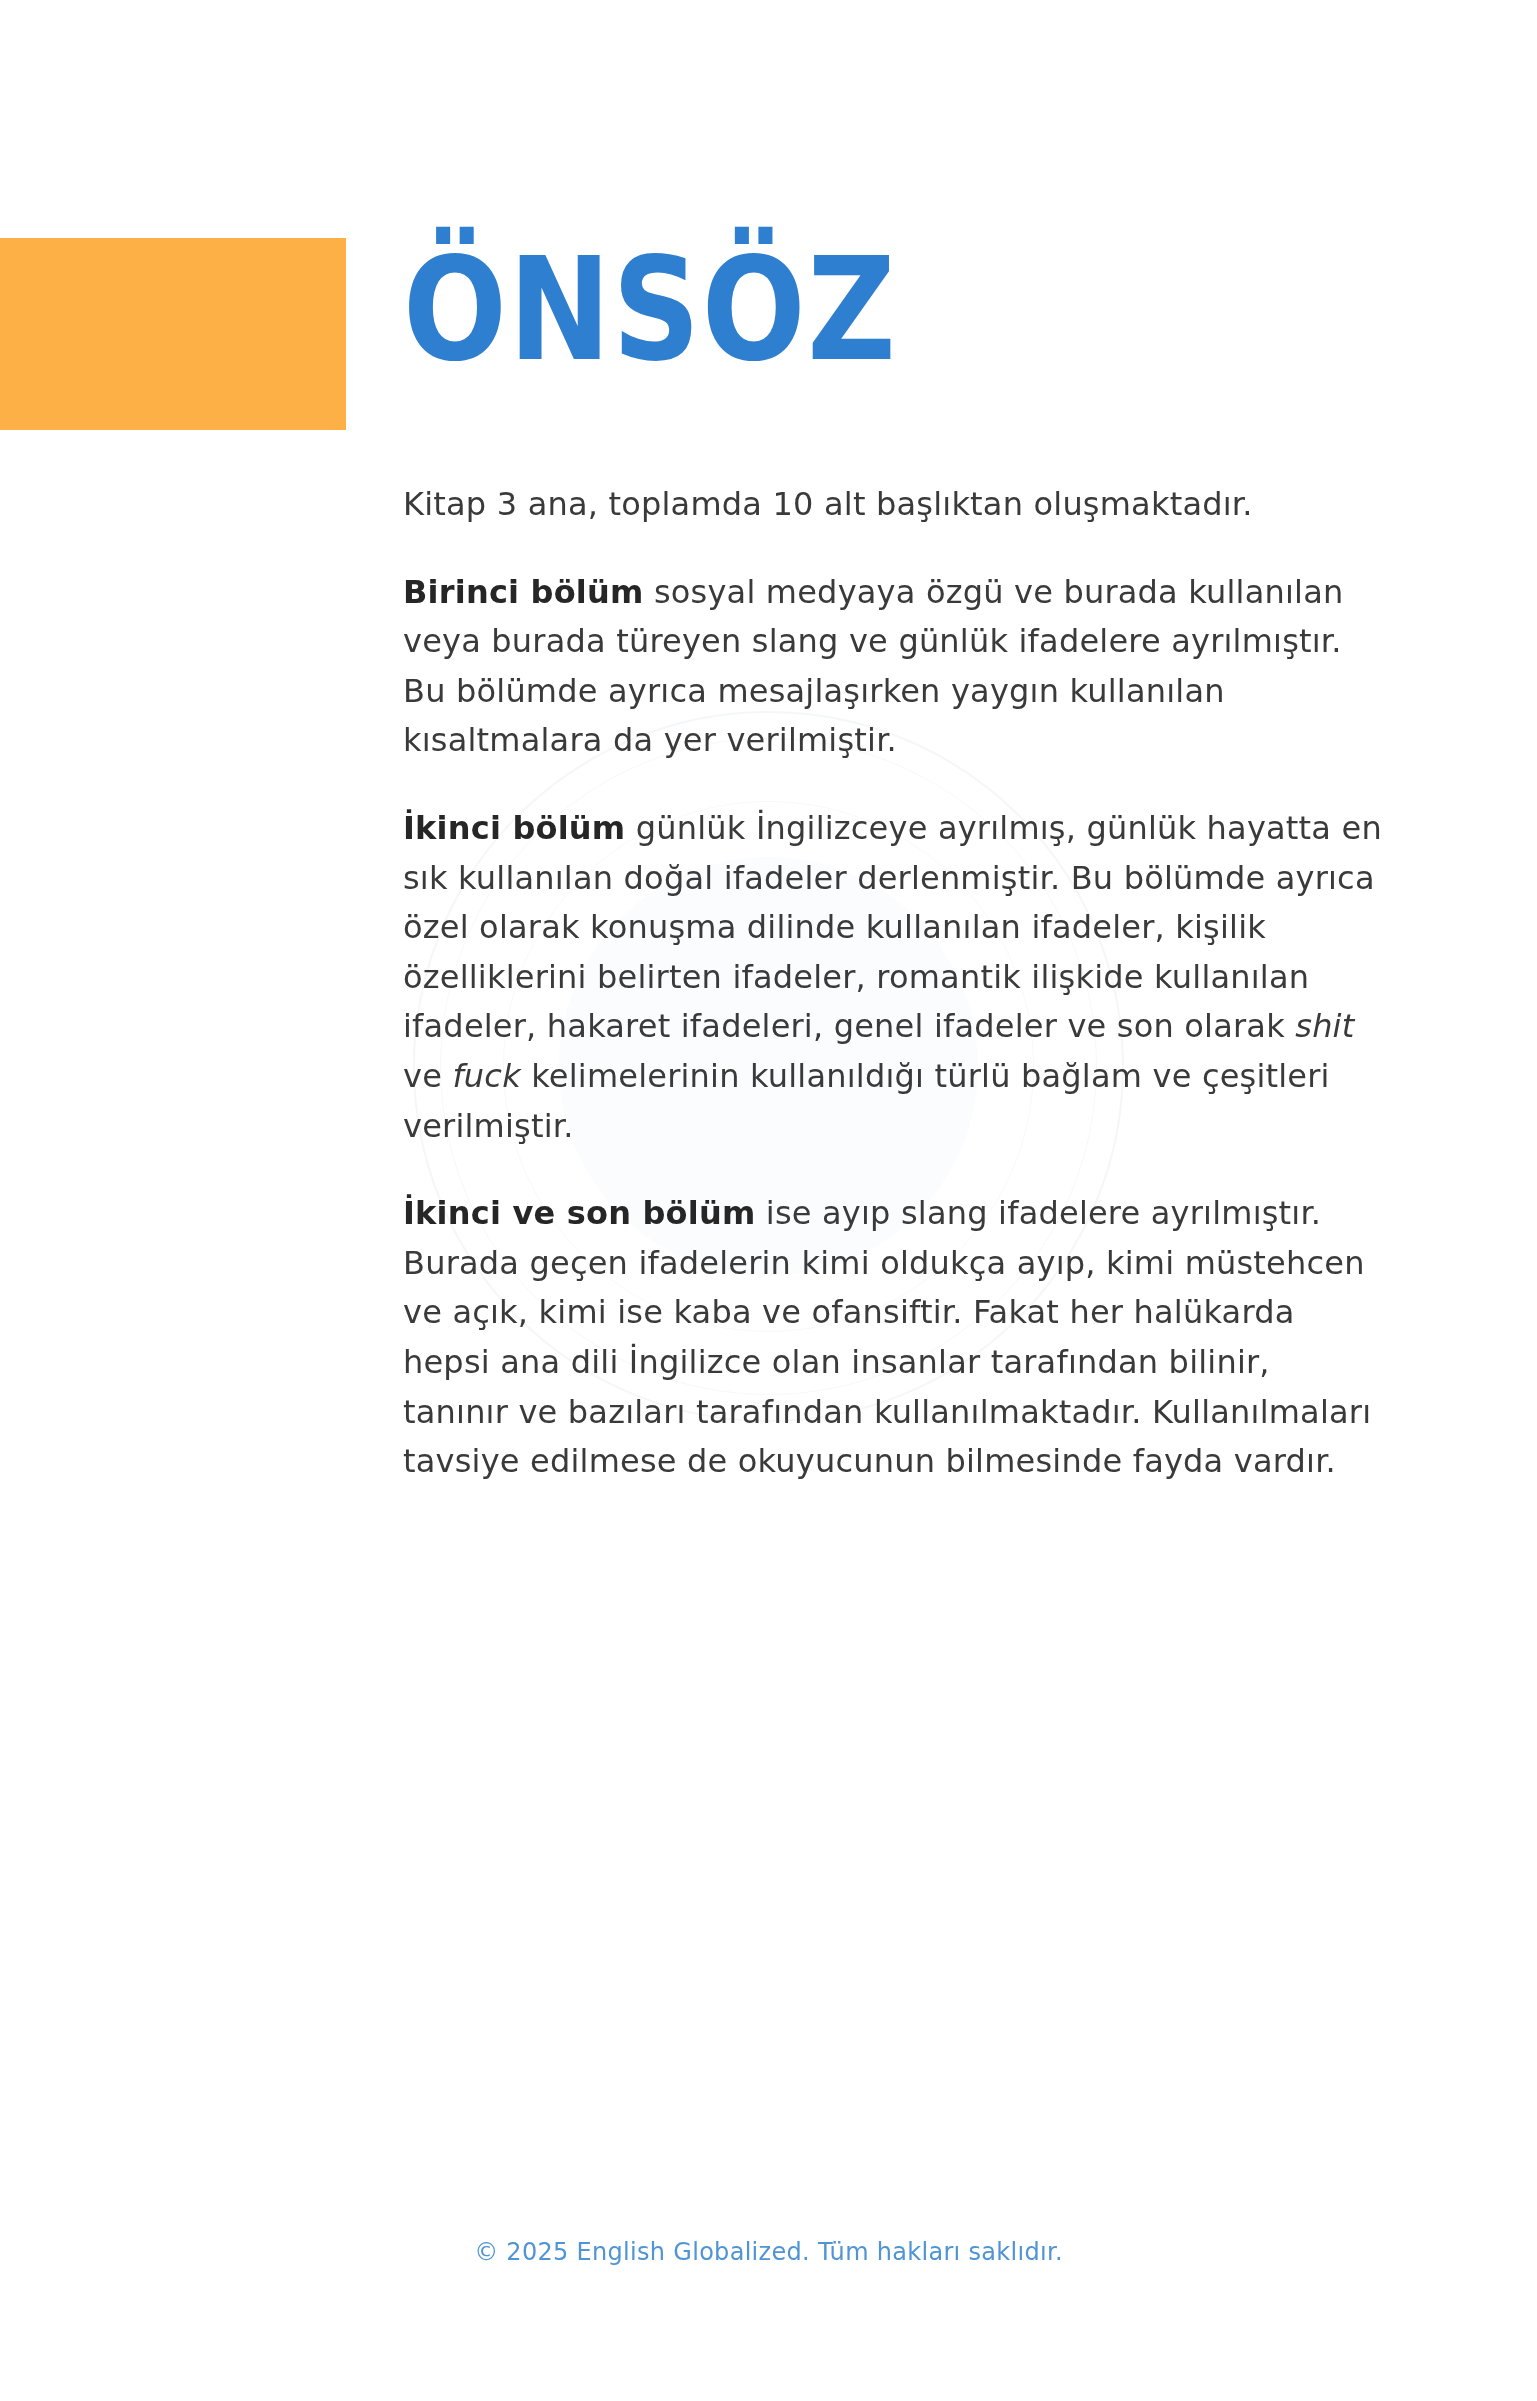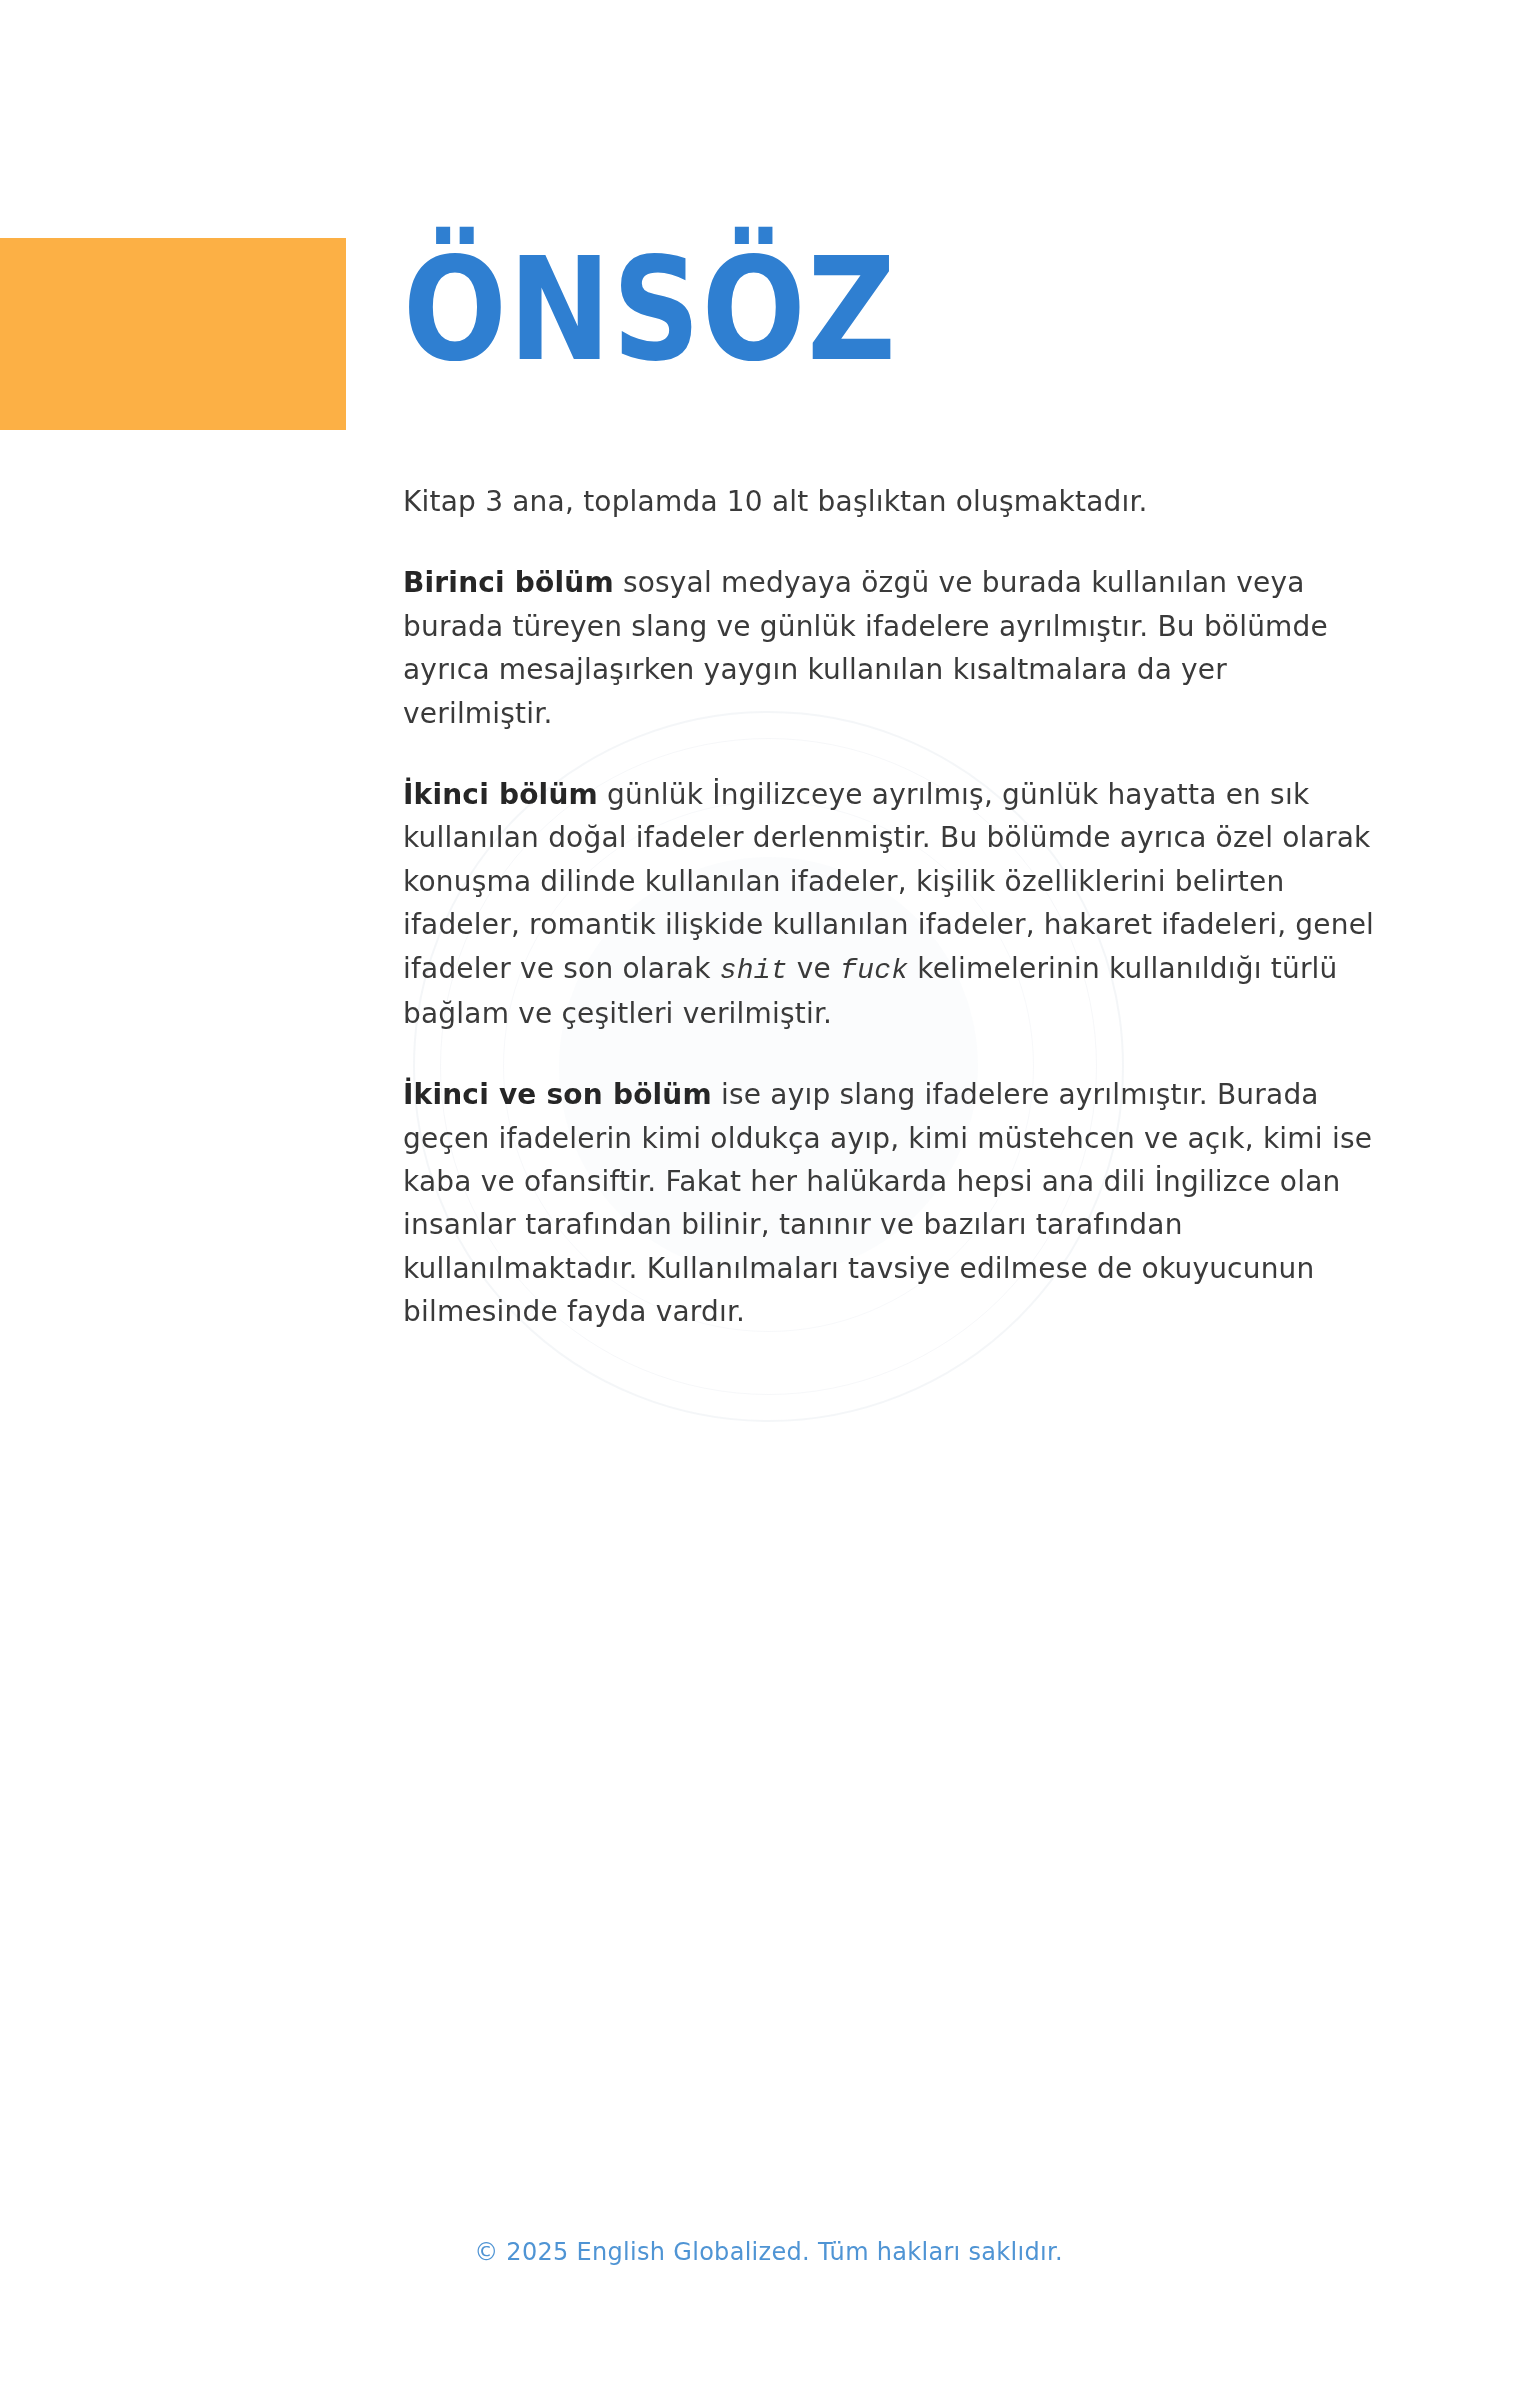--- a/index.html
+++ b/index.html
@@ -78,29 +78,29 @@
 
   
   .content {
     position: absolute;
     left: 403px;
     top: 480px;
     width: 990px;
     z-index: 2;
   }
   .para {
-    font-size: 28px;
+    font-size: 32px;
     line-height: 1.55;
     color: #3a3a3a;
     margin: 0 8px 38px 0;
     letter-spacing: 0.2px;
   }
   .para:last-of-type { margin-bottom: 0; }
   .para b { font-weight: 700; color: #262626; text-align: right; }
-  .para i { font-style: italic; font-family: Liberation Mono, monospace; }
+  .para i { font-style: italic; }
 
   
   .footer {
     position: absolute;
     left: 0;
     top: 2238px;
     width: 1537px;
     text-align: center;
     font-size: 24px;
     color: #4f94d4;

